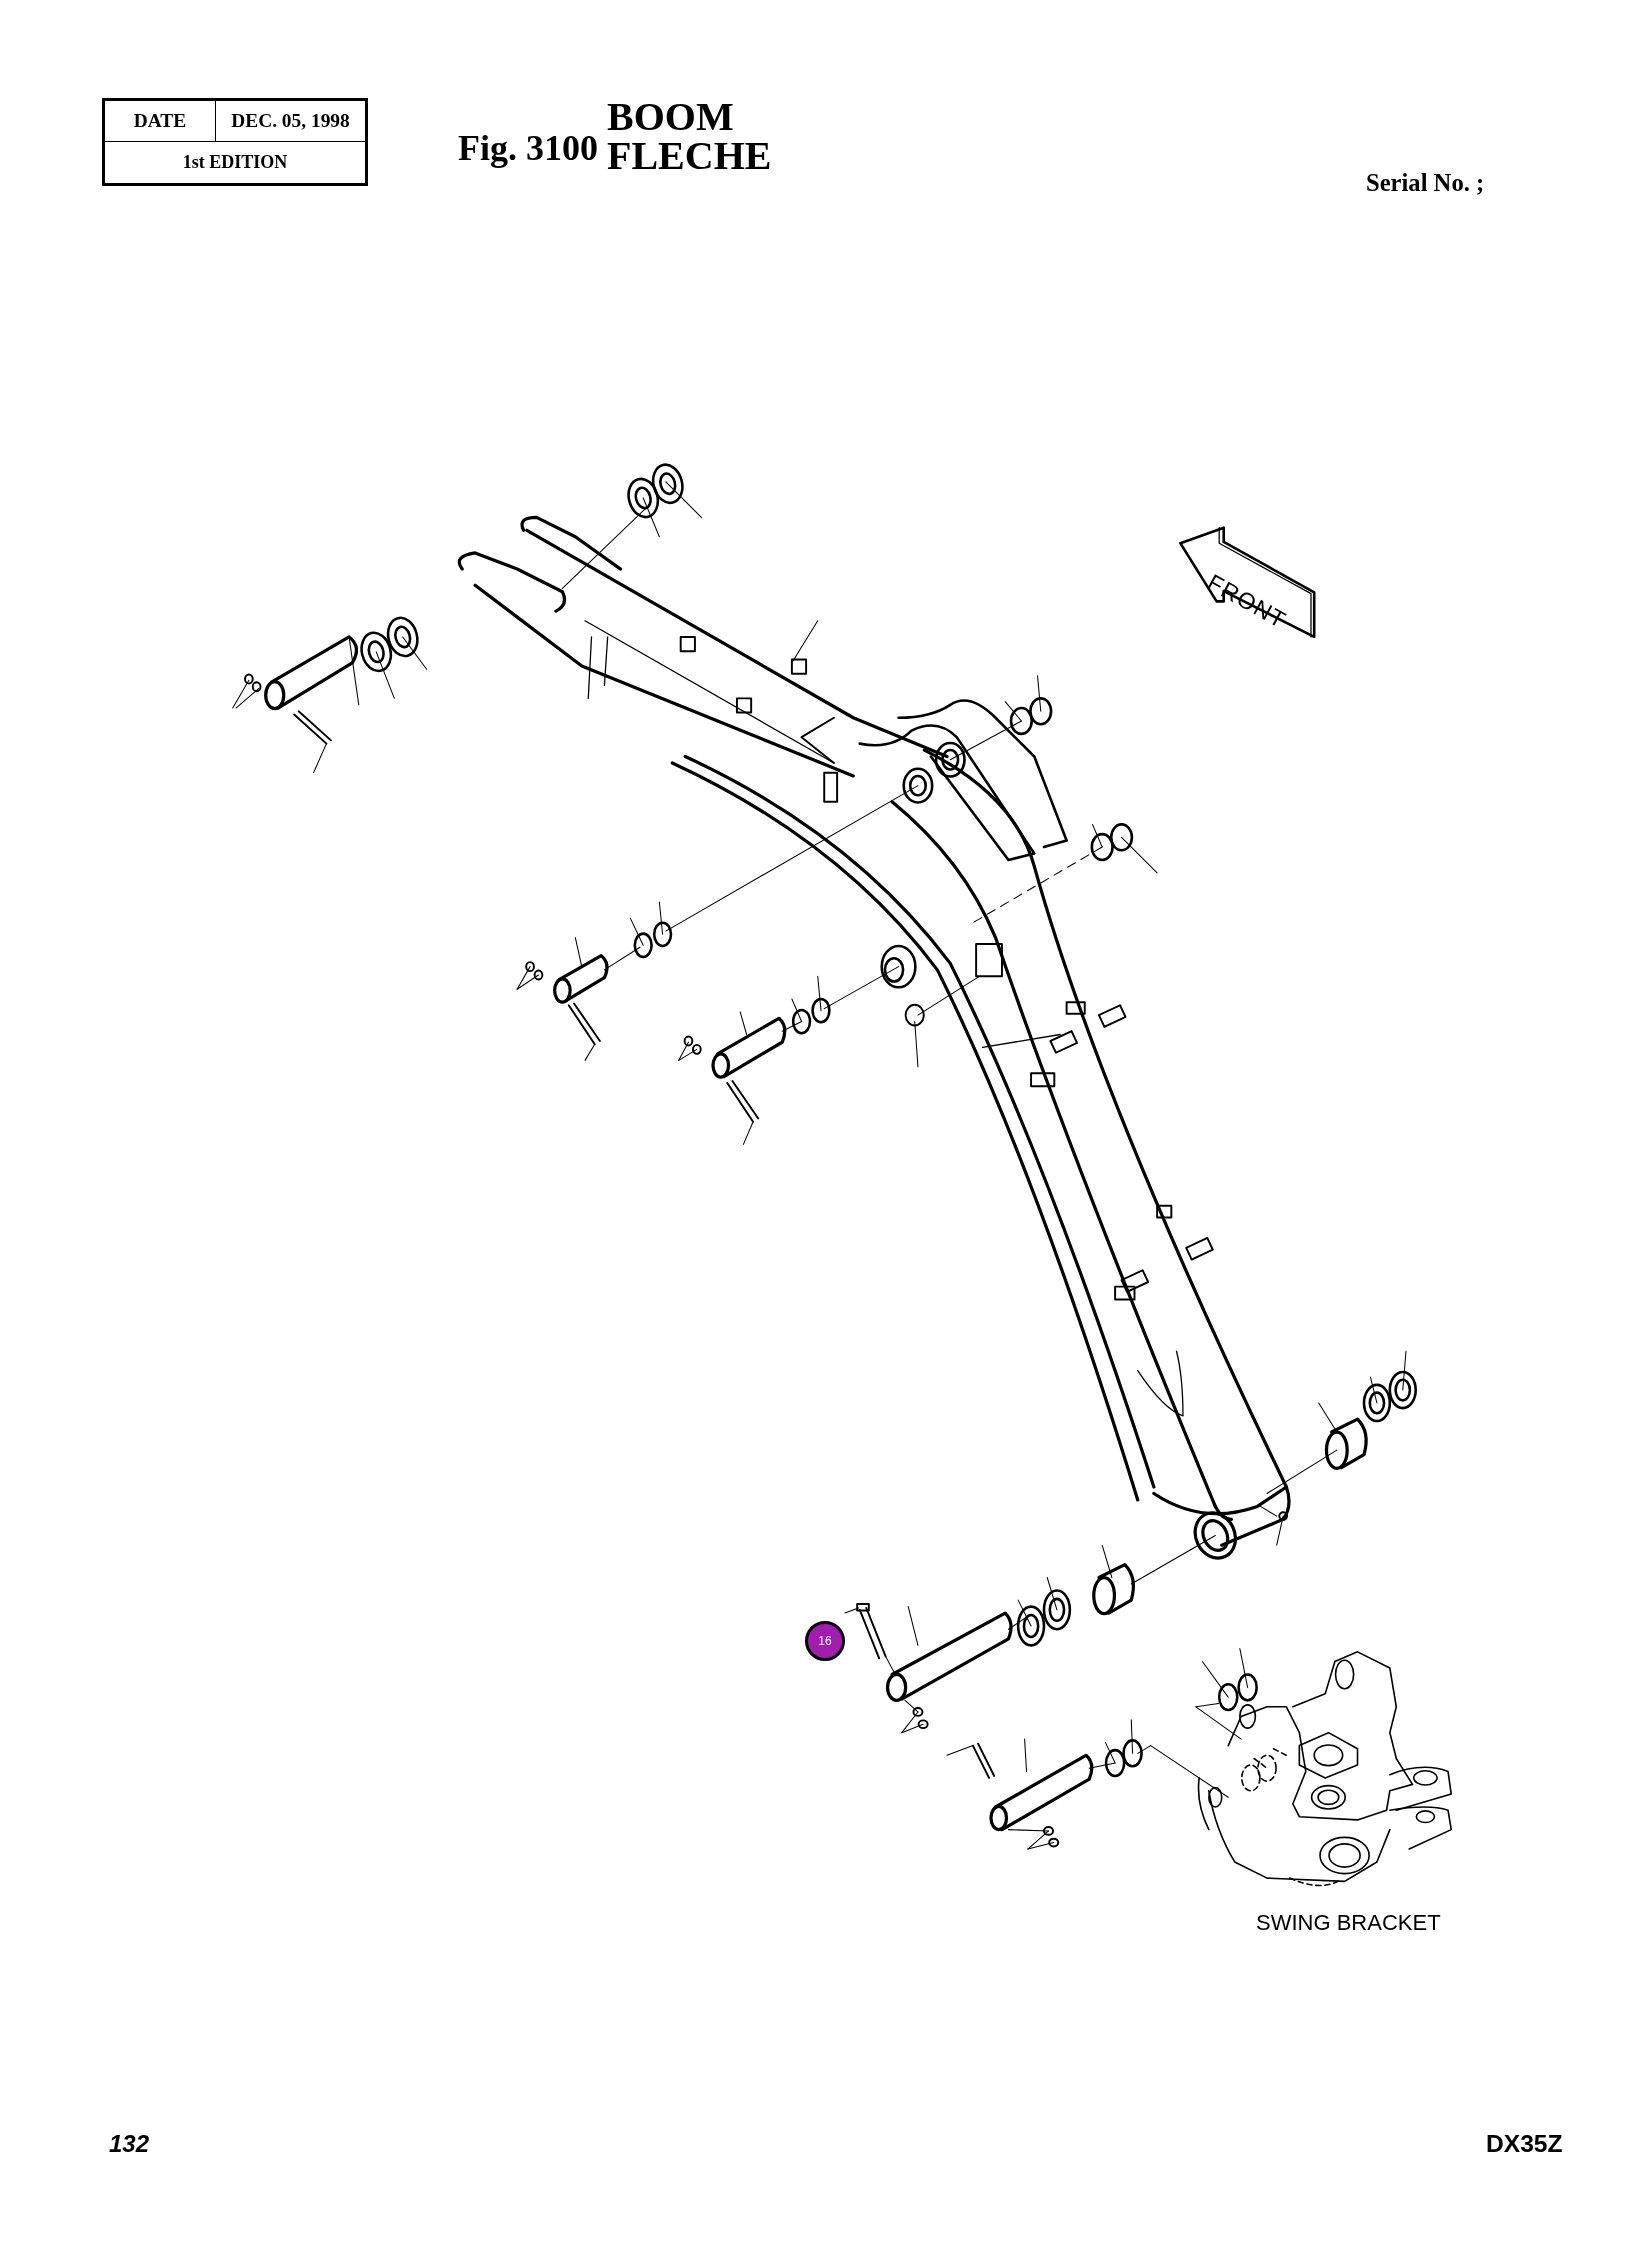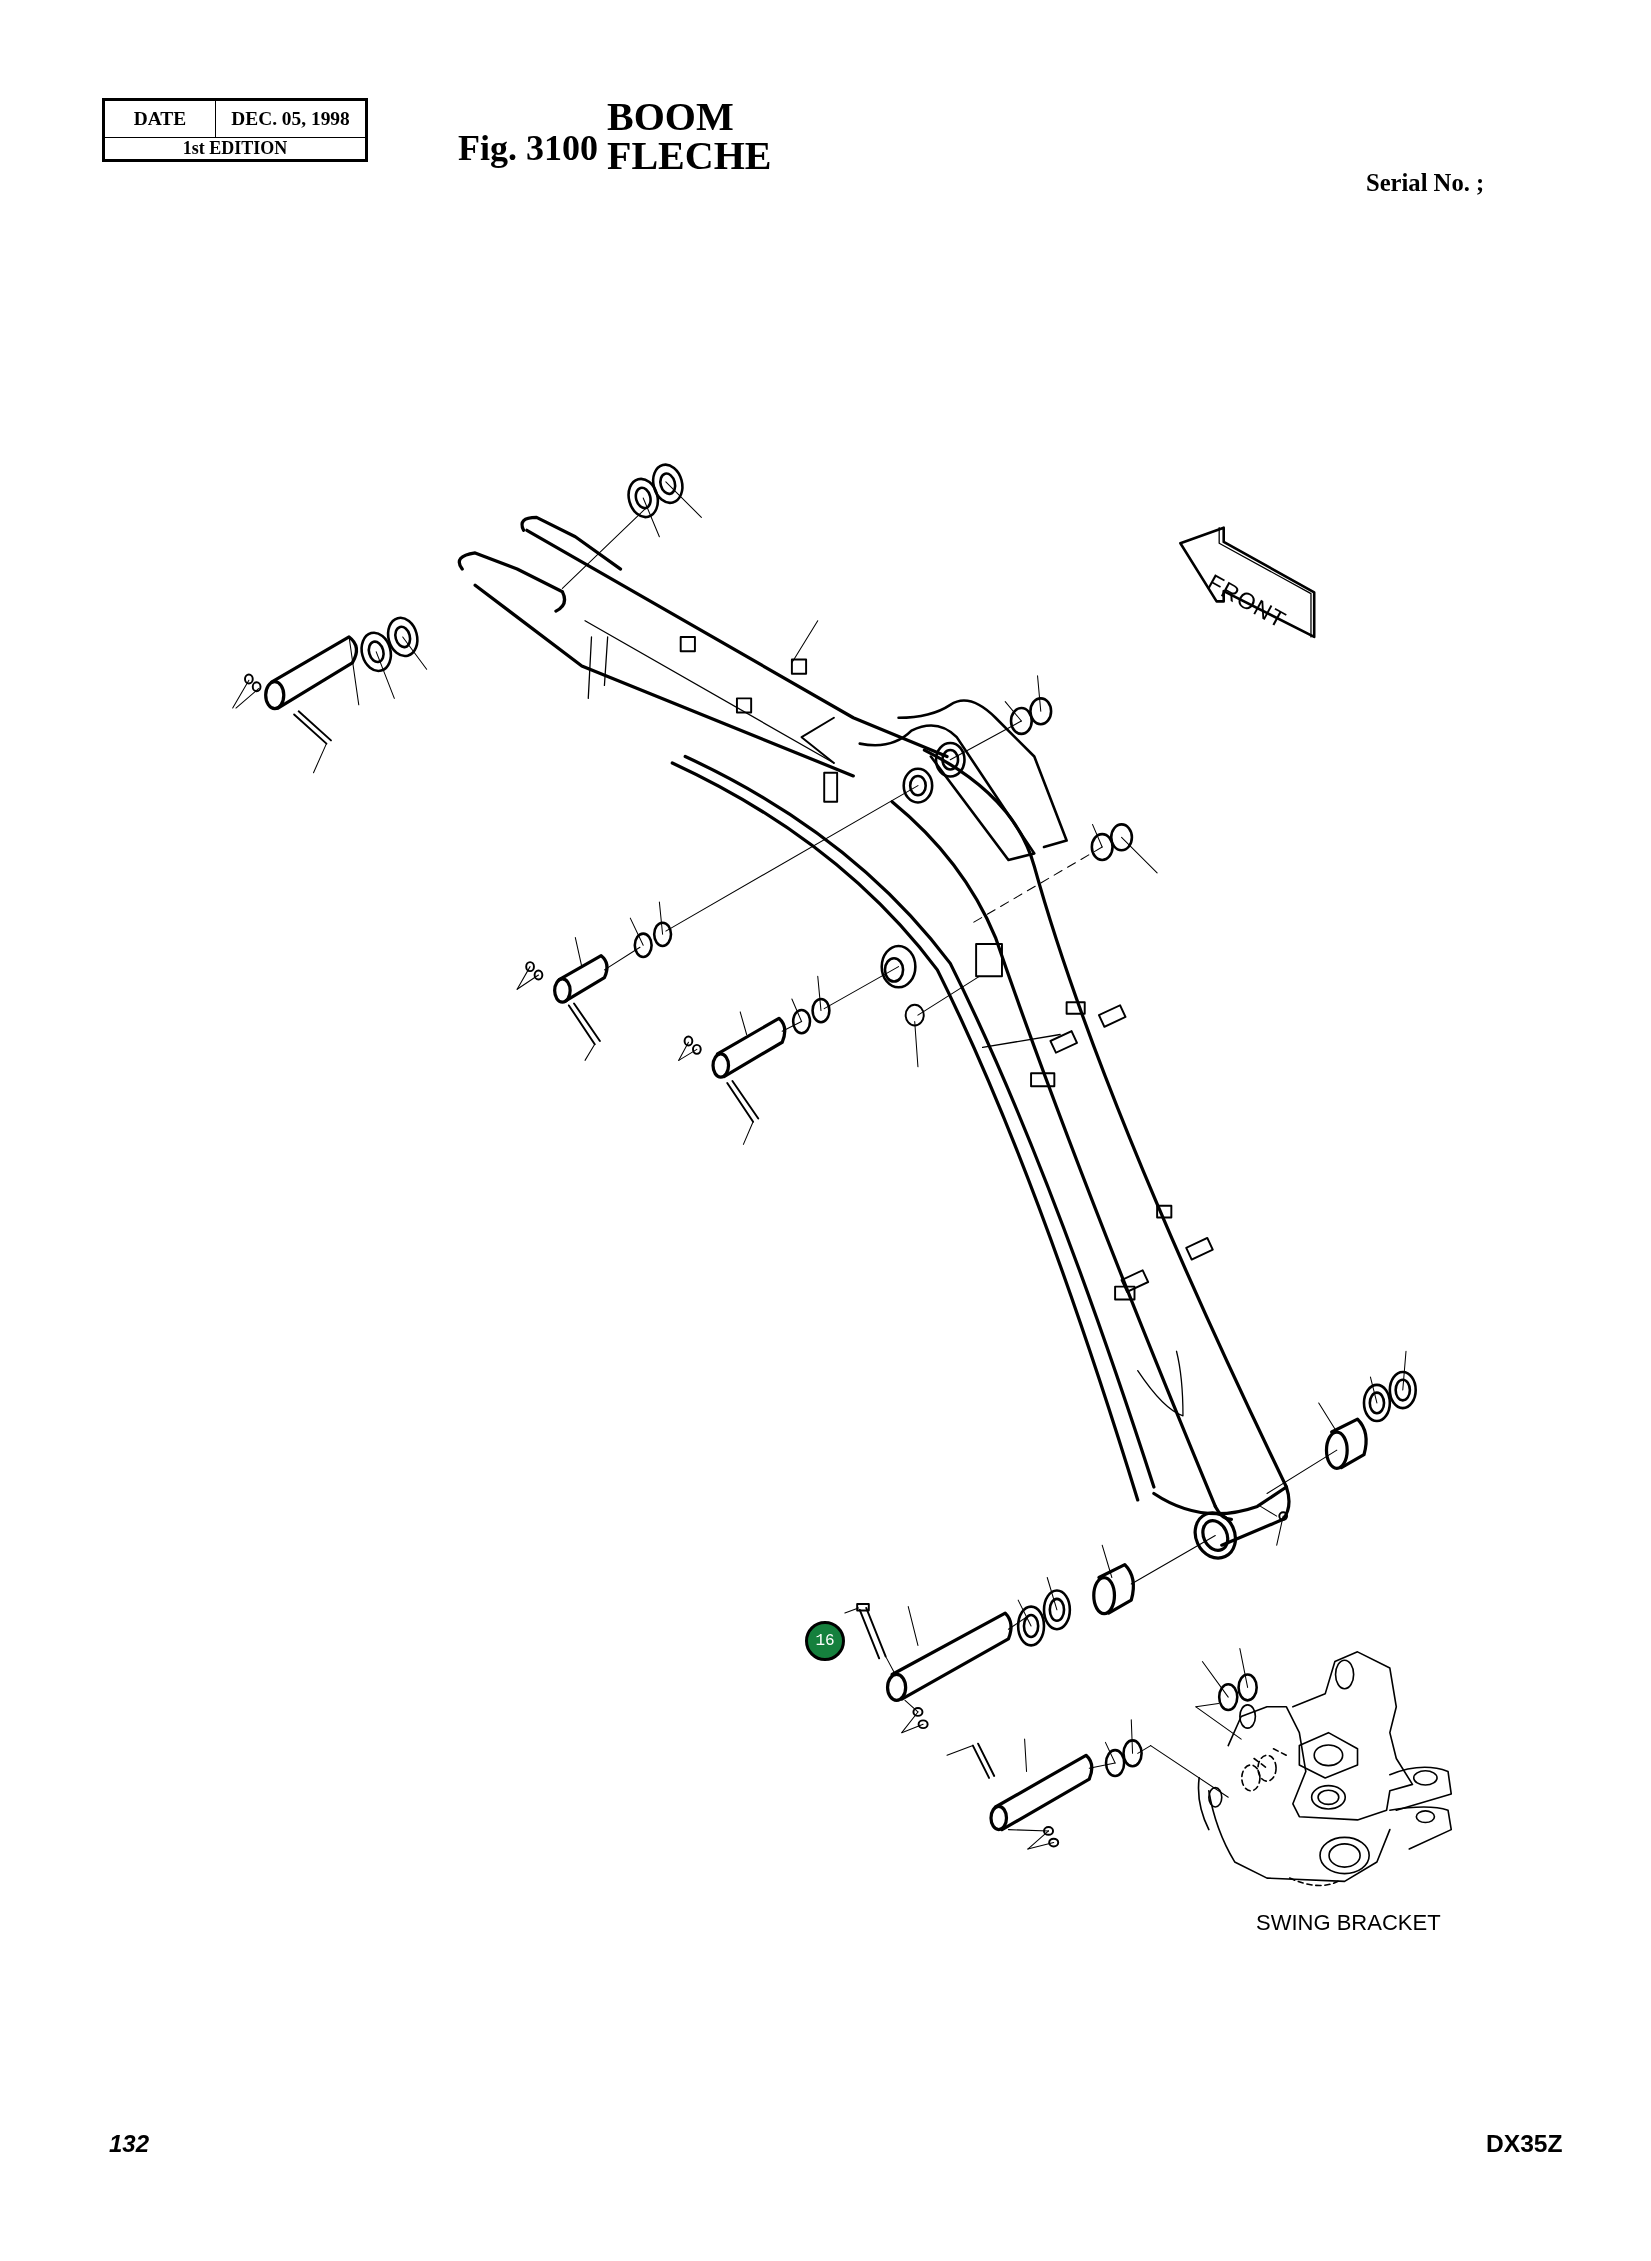--- a/index.html
+++ b/index.html
@@ -1,41 +1,41 @@
 <!DOCTYPE html>
 <html style="font-size:10.3px"><head>
   <meta charset="utf-8">
   <style>
     html, body { margin: 0; padding: 0; background: #ffffff; }
     body { width: 1651px; height: 2261px; position: relative; overflow: hidden; }
     .serif { font-family: "Liberation Serif", "DejaVu Serif", serif; font-weight: bold; color: #000; }
     .sans { font-family: "Liberation Sans", "DejaVu Sans", sans-serif; color: #000; }
 
     #date-box {
-      position: absolute; left: 102px; top: 98px; width: 266px; height: 64px;
+      position: absolute; left: 102px; top: 98px; width: 266px; height: 88px;
       border: 3.9px solid #000; box-sizing: border-box; display: flex; flex-direction: column;
     }
     #date-box .row1 { display: flex; height: 40px; border-bottom: 1.9px solid #000; }
     #date-box .cell-label { width: 110px; border-right: 1.9px solid #000; display: flex; align-items: center; justify-content: center; font-size: 19.4px; }
     #date-box .cell-value { flex: 1; display: flex; align-items: center; justify-content: center; font-size: 19.4px; }
     #date-box .row2 { flex: 1; display: flex; align-items: center; justify-content: center; font-size: 18px; text-align: right; }
 
     #fig-title { position: absolute; left: 458px; top: 97px; display: flex; align-items: center; }
     #fig-number { font-size: 36px; margin-right: 9px; margin-top: 24px; }
     #fig-names { display: flex; flex-direction: column; line-height: 39px; font-size: 40px; }
 
     #serial { position: absolute; left: 1366px; top: 169px; font-size: 24.6px; }
 
     #drawing { position: absolute; left: 0; top: 0; width: 1651px; height: 2261px; }
 
     #callout-16 {
       position: absolute; left: 805px; top: 1621px; width: 40px; height: 40px;
-      border-radius: 50%; background: #15803d; border: 3.2px solid #000; box-sizing: border-box;
+      border-radius: 50%; background: #a21caf; border: 3.2px solid #000; box-sizing: border-box;
       display: flex; align-items: center; justify-content: center;
-      color: #fff; font-size: 16px; cursor: pointer; font-family: Liberation Mono, monospace;
+      color: #fff; font-size: 12px; cursor: pointer;
     }
 
     #swing-label { position: absolute; left: 1256px; top: 1910px; font-size: 22px; }
     #front-label { position: absolute; left: 1216px; top: 569px; font-size: 23px; transform: rotate(29deg); transform-origin: left top; letter-spacing: 1.3px; }
 
     #page-number { position: absolute; left: 109px; top: 2130px; font-size: 24px; font-weight: bold; font-style: italic; }
     #model { position: absolute; left: 1486px; top: 2130px; font-size: 24.6px; font-weight: bold; }
   </style>
 </head>
 <body>

